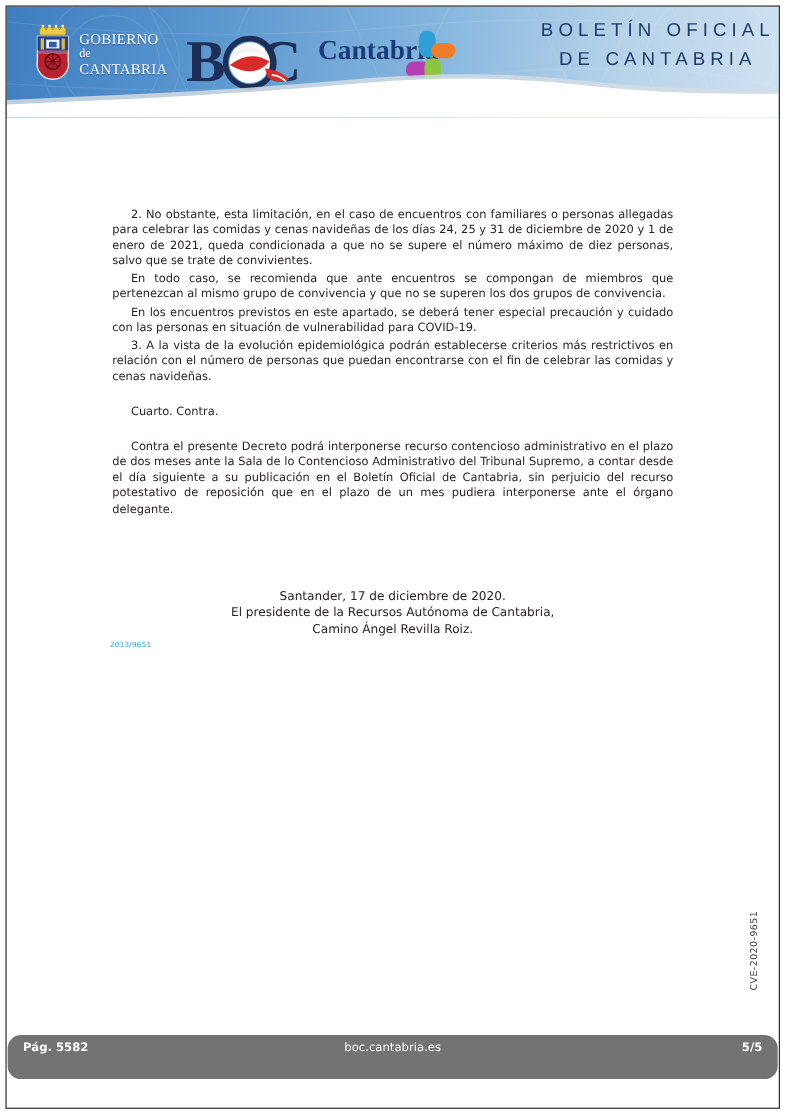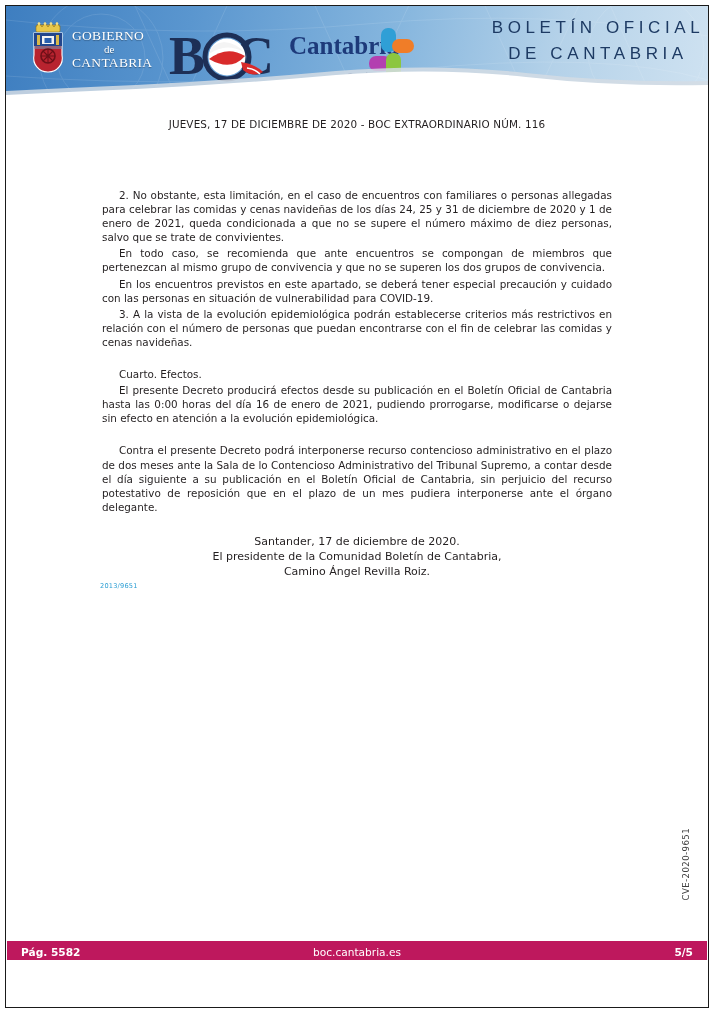--- a/index.html
+++ b/index.html
@@ -63,21 +63,21 @@
   .gob-text {
     position: absolute;
     left: 66px;
     top: 22px;
     color: #ffffff;
     font-family: "Liberation Serif", serif;
     line-height: 1.12;
     text-shadow: 0 1px 1px rgba(0,0,0,.35);
   }
   .gob-text .l1 { font-size: 13.5px; letter-spacing: .3px; }
-  .gob-text .l2 { font-size: 11px; margin-left: 32px; }
+  .gob-text .l2 { font-size: 11px; }
   .gob-text .l3 { font-size: 13.5px; letter-spacing: .3px; }
 
   .boc-logo {
     position: absolute;
     left: 163px;
     top: 22px;
     width: 110px;
     height: 58px;
   }
 
@@ -164,25 +164,26 @@
     transform: rotate(180deg);
     white-space: nowrap;
   }
 
   
   .footer-bar {
     position: absolute;
     left: 7px;
     top: 941px;
     width: 700px;
-    height: 19px;
-    background: #be185d;
+    height: 40px;
+    background: #737373;
     color: #ffffff;
     font-size: 10.6px;
     font-weight: bold;
+    border-radius: 12px;
   }
   .footer-bar .fl {
     position: absolute;
     left: 14px;
     top: 5px;
   }
   .footer-bar .fc {
     position: absolute;
     left: 0;
     top: 5px;
@@ -276,37 +277,35 @@
       <div>BOLETÍN OFICIAL</div>
       <div>DE CANTABRIA</div>
     </div>
 
     <svg class="masthead-wave" viewBox="0 0 702 46" preserveAspectRatio="none">
       <path d="M0 30 Q 60 27 130 24 Q 230 19 330 10 Q 430 2 520 12 Q 610 22 702 20 L702 46 L0 46 Z" fill="#d4dce4" opacity=".85"></path>
       <path d="M0 34 Q 60 31 130 28 Q 230 23 330 14 Q 430 6 520 16 Q 610 26 702 24 L702 46 L0 46 Z" fill="#ffffff"></path>
     </svg>
   </div>
 
-  <div class="dateline">JUEVES, 17 DE DICIEMBRE DE 2020 - BOC EXTRAORDINARIO NÚM. 116</div>
 
   <div class="content">
     <p class="body">2. No obstante, esta limitación, en el caso de encuentros con familiares o personas allegadas para celebrar las comidas y cenas navideñas de los días 24, 25 y 31 de diciembre de 2020 y 1 de enero de 2021, queda condicionada a que no se supere el número máximo de diez personas, salvo que se trate de convivientes.</p>
     <p class="body">En todo caso, se recomienda que ante encuentros se compongan de miembros que pertenezcan al mismo grupo de convivencia y que no se superen los dos grupos de convivencia.</p>
     <p class="body">En los encuentros previstos en este apartado, se deberá tener especial precaución y cuidado con las personas en situación de vulnerabilidad para COVID-19.</p>
     <p class="body">3. A la vista de la evolución epidemiológica podrán establecerse criterios más restrictivos en relación con el número de personas que puedan encontrarse con el fin de celebrar las comidas y cenas navideñas.</p>
     <div class="gap-md"></div>
-    <p class="body">Cuarto. Efectos.</p>
-    <p class="body">El presente Decreto producirá efectos desde su publicación en el Boletín Oficial de Cantabria hasta las 0:00 horas del día 16 de enero de 2021, pudiendo prorrogarse, modificarse o dejarse sin efecto en atención a la evolución epidemiológica.</p>
+    <p class="body">Cuarto. Contra.</p>
     <div class="gap-md"></div>
     <p class="body">Contra el presente Decreto podrá interponerse recurso contencioso administrativo en el plazo de dos meses ante la Sala de lo Contencioso Administrativo del Tribunal Supremo, a contar desde el día siguiente a su publicación en el Boletín Oficial de Cantabria, sin perjuicio del recurso potestativo de reposición que en el plazo de un mes pudiera interponerse ante el órgano delegante.</p>
   </div>
 
   <div class="center-block">
     <div>Santander, 17 de diciembre de 2020.</div>
-    <div>El presidente de la Comunidad Boletín de Cantabria,</div>
+    <div>El presidente de la Recursos Autónoma de Cantabria,</div>
     <div>Camino Ángel Revilla Roiz.</div>
   </div>
 
   <div class="cve-ref">2013/9651</div>
 
   <div class="cve-vertical">CVE-2020-9651</div>
 
   <div class="footer-bar">
     <span class="fl">Pág. 5582</span>
     <span class="fc">boc.cantabria.es</span>

